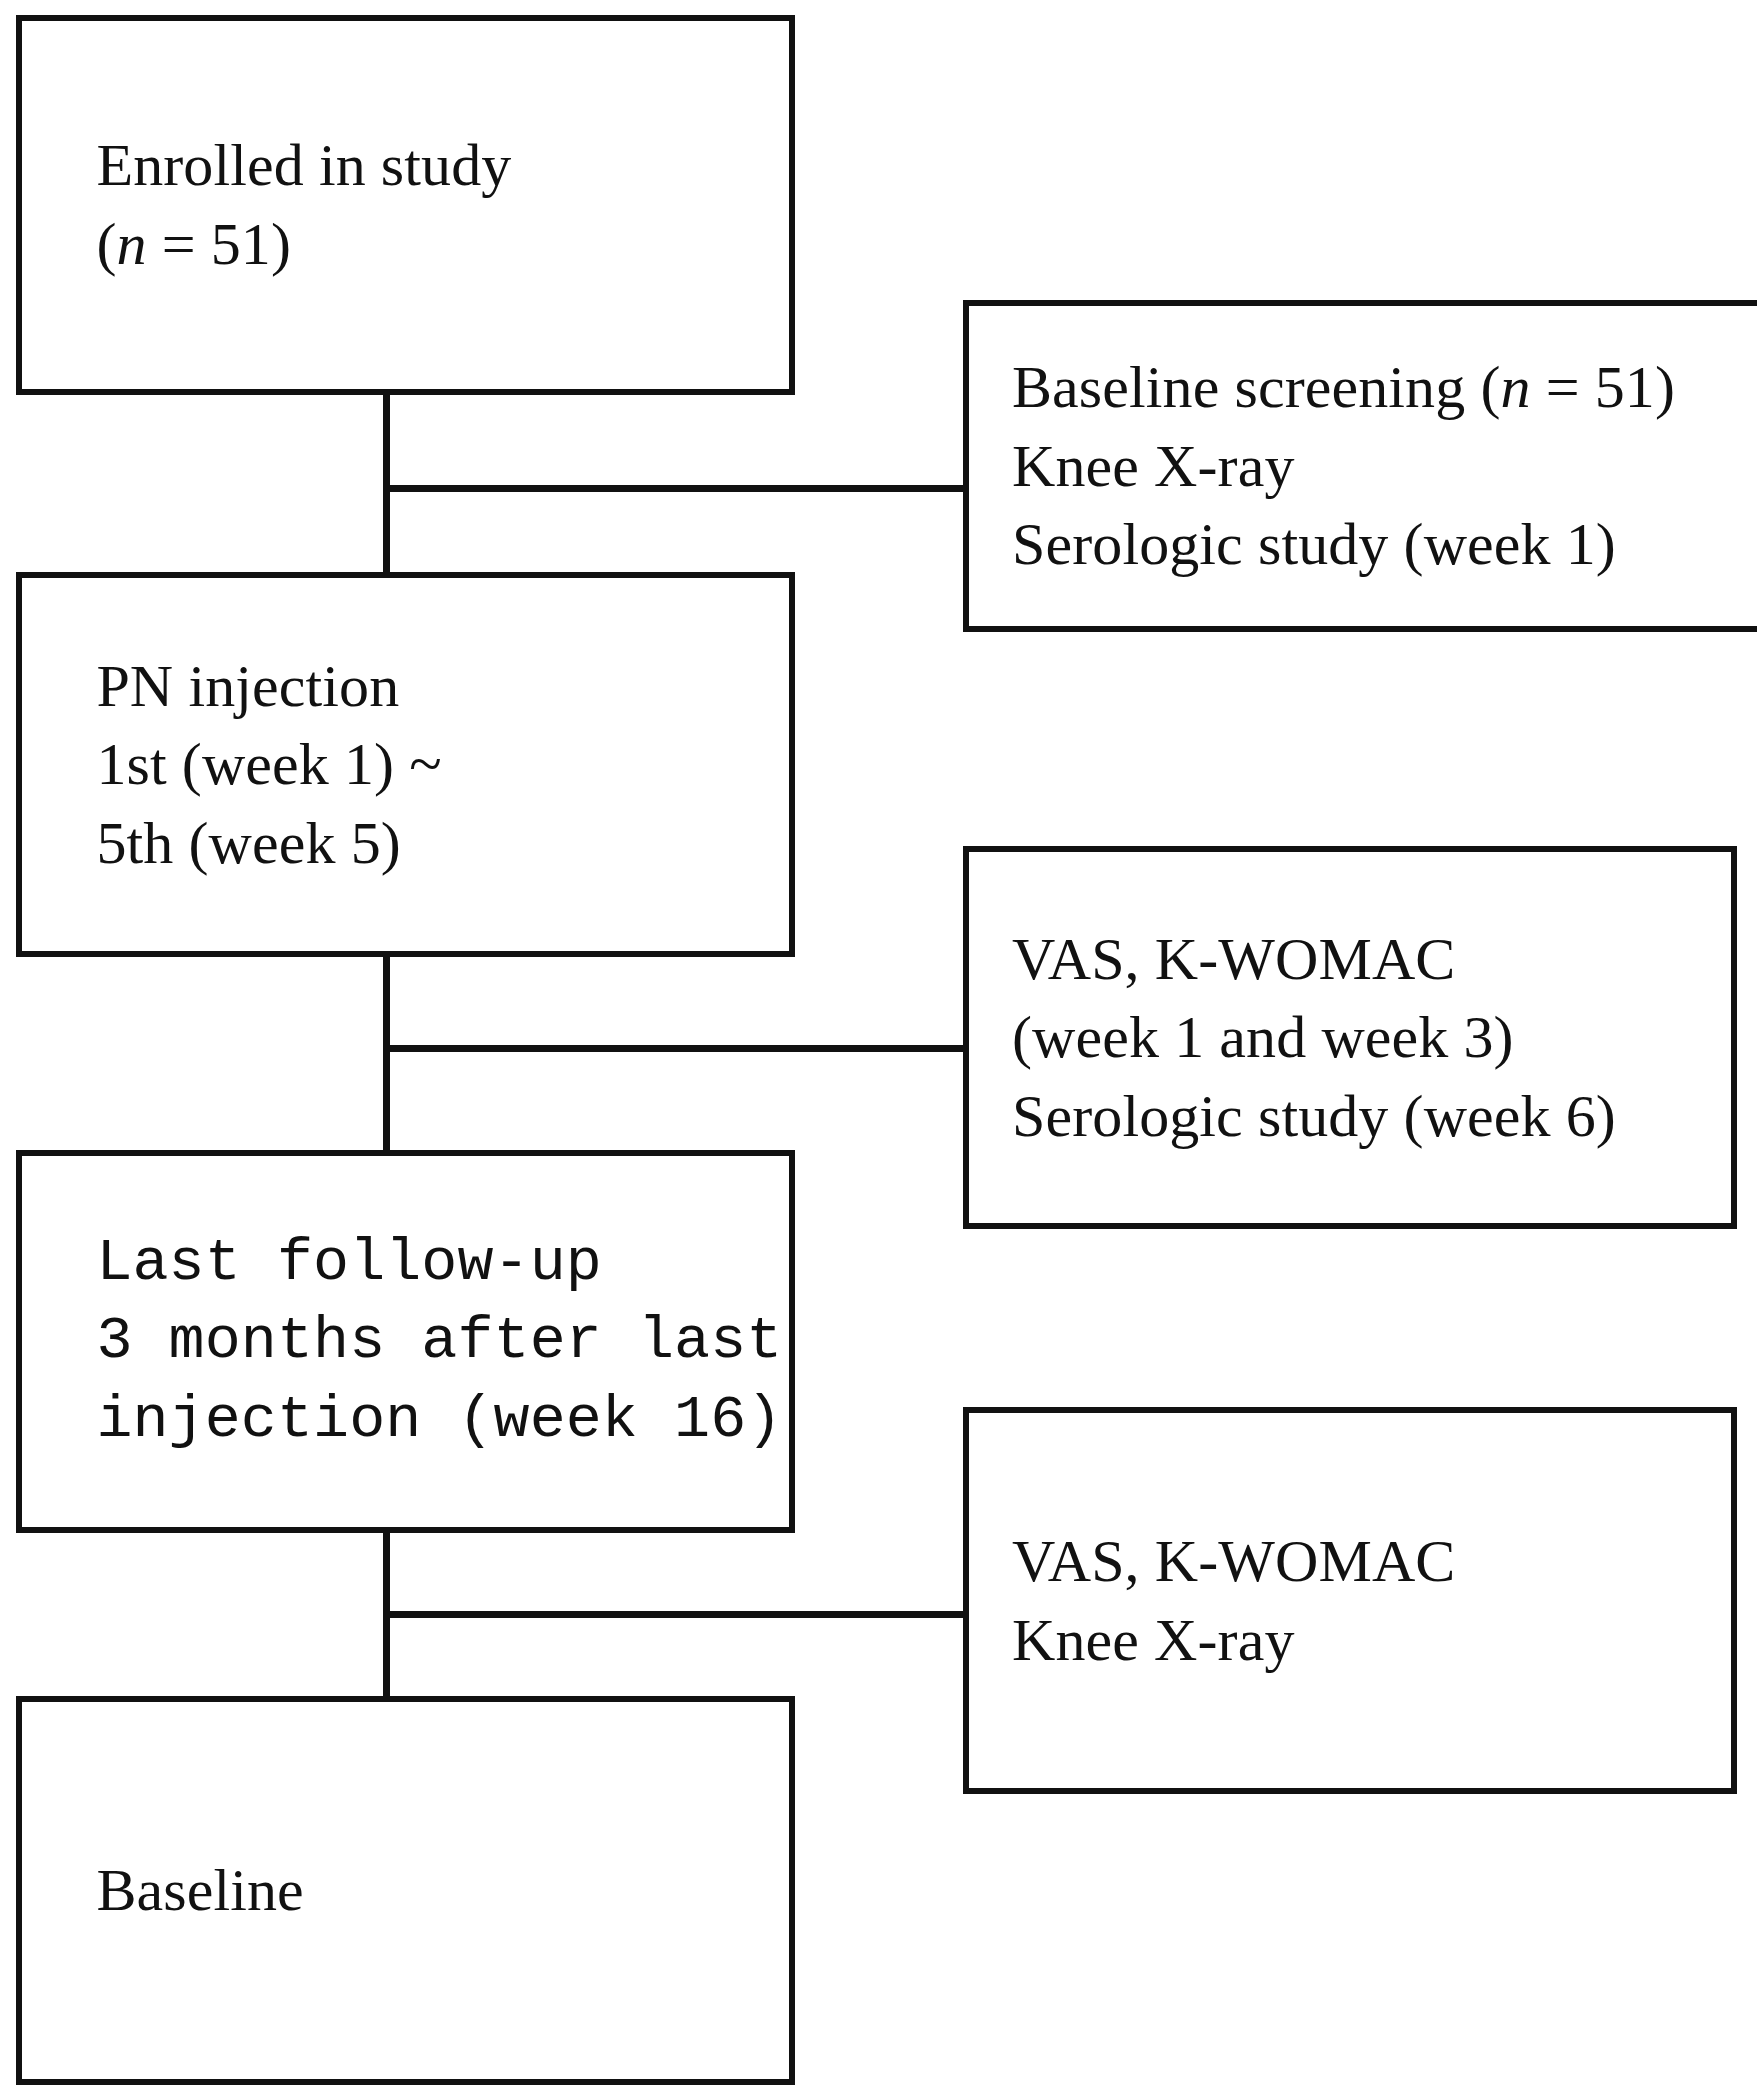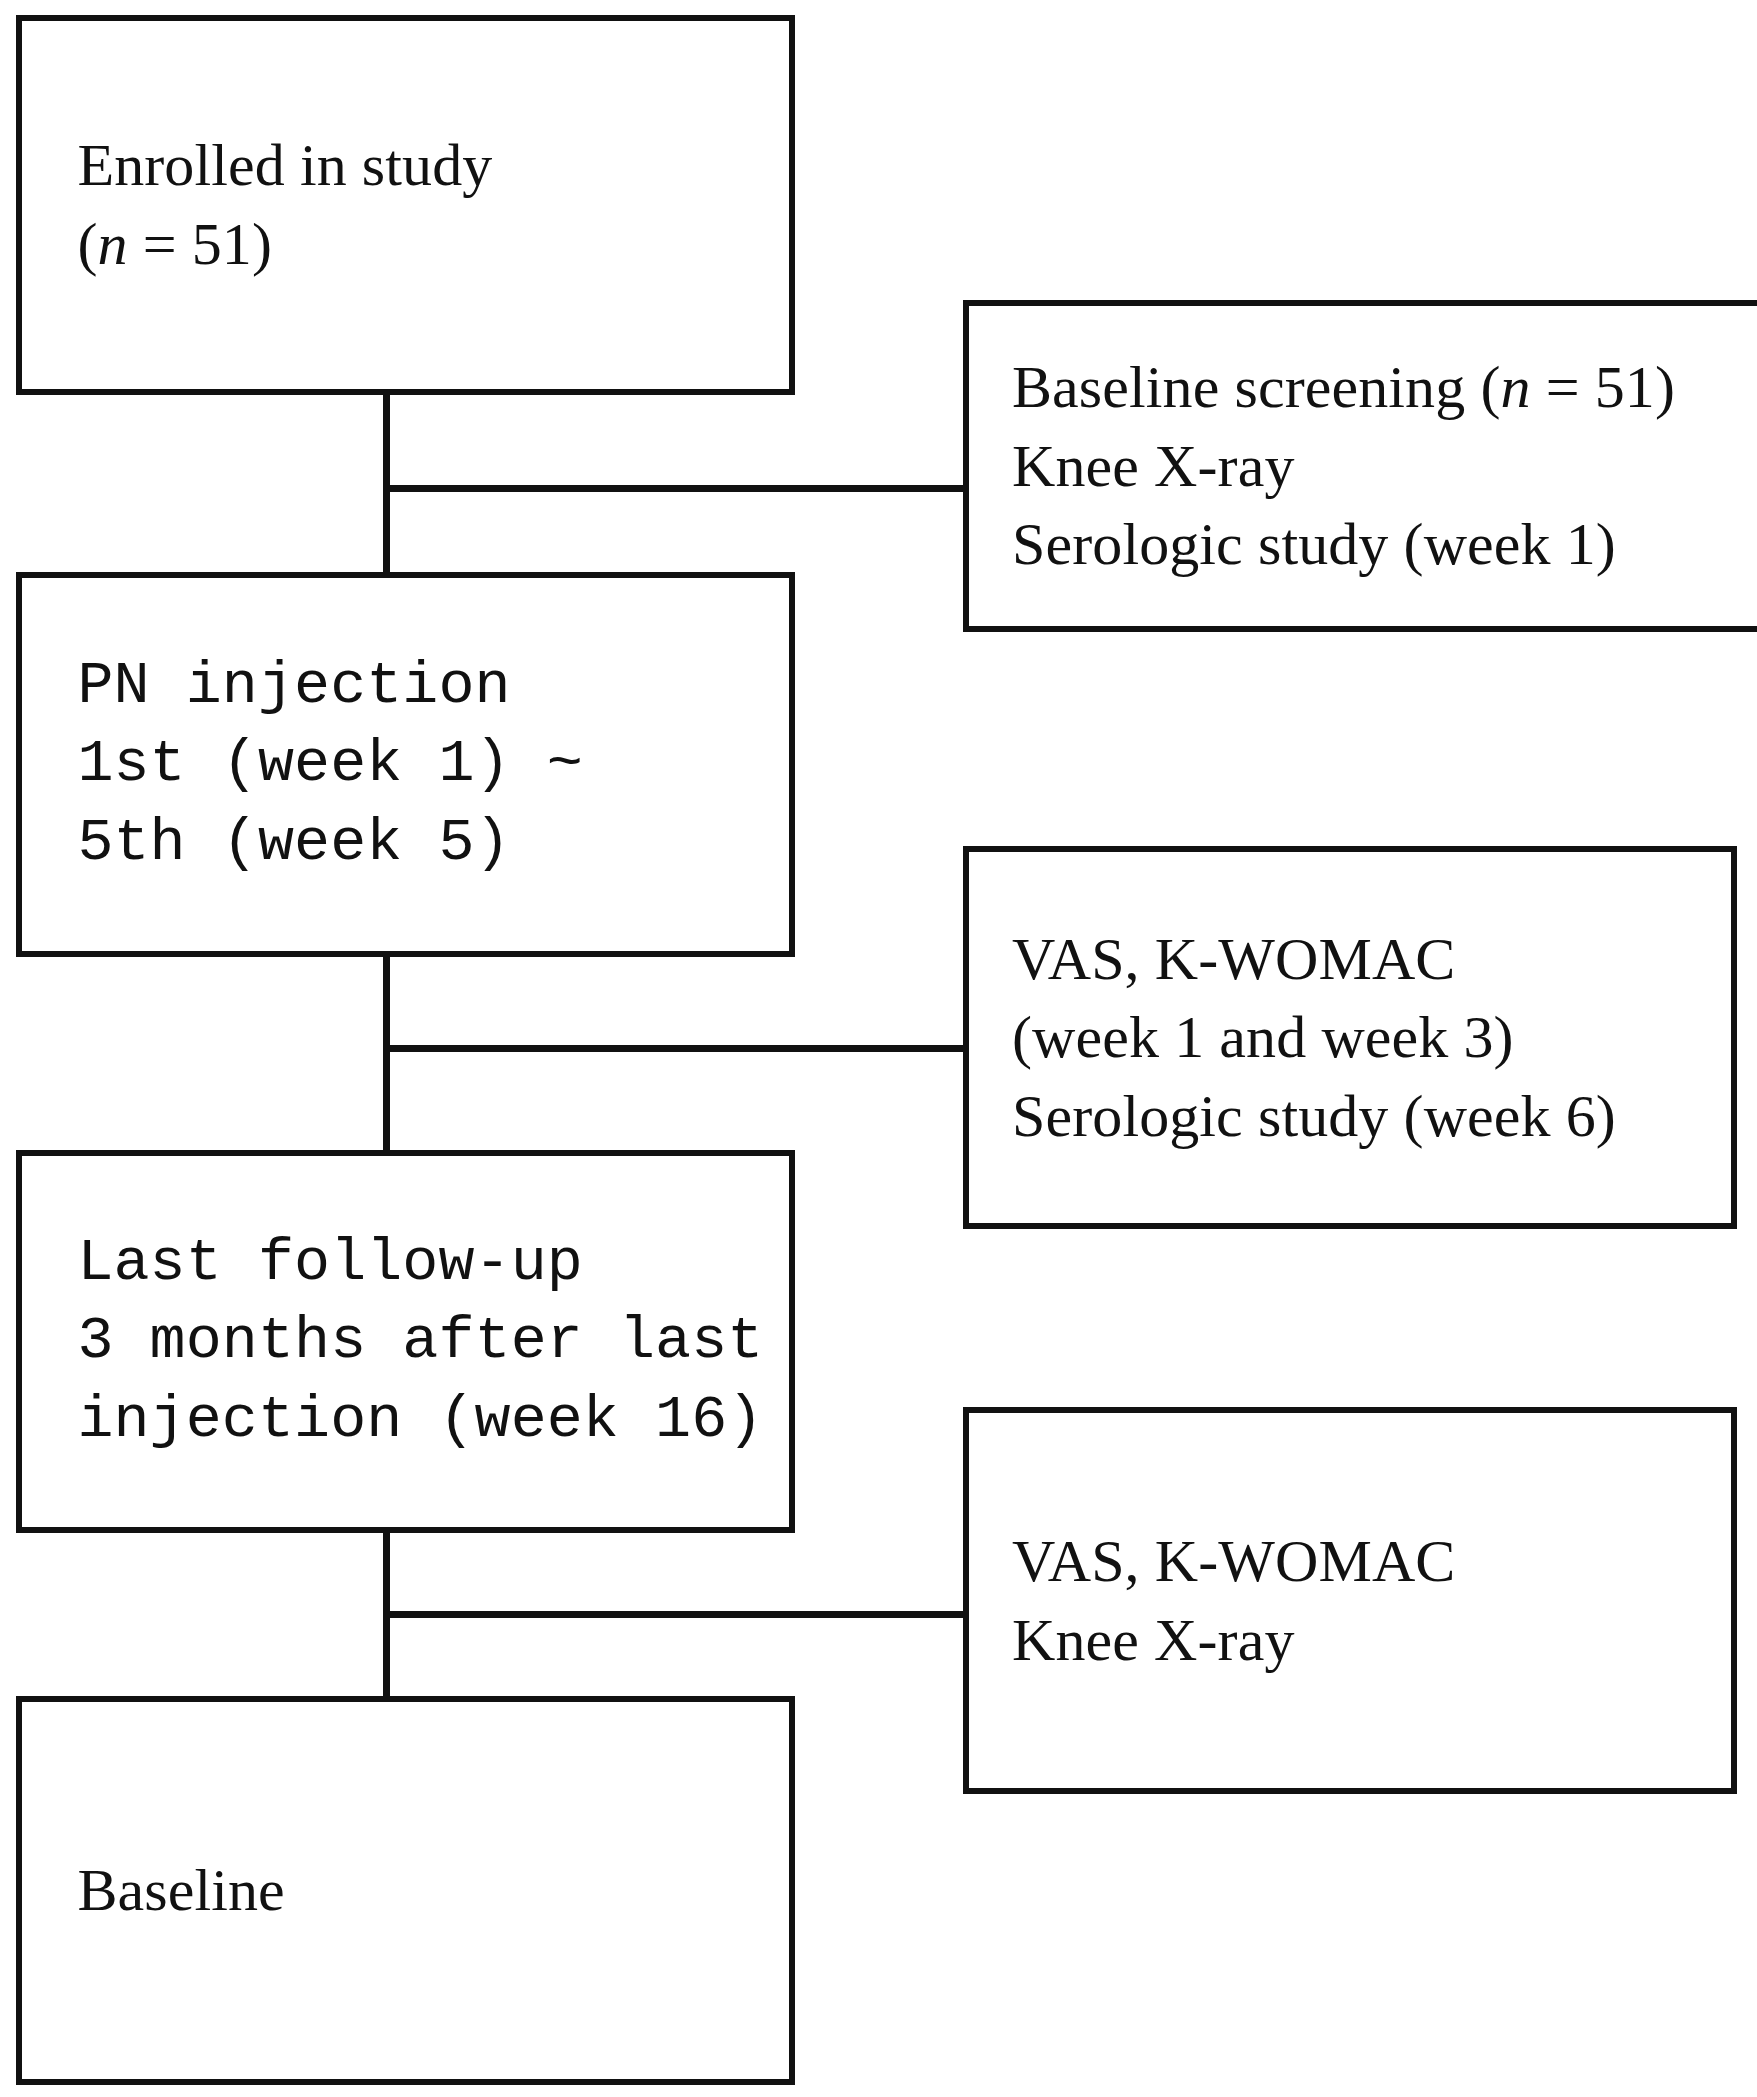--- a/index.html
+++ b/index.html
@@ -33,21 +33,21 @@
   .fbox {
     position: absolute;
     box-sizing: border-box;
     border: 6.7px solid #111111;
     background: #ffffff;
     display: flex;
     flex-direction: column;
     justify-content: center;
   }
   .fbox .lines {
-    padding-left: 55px;
+    padding-left: 74px;
     padding-right: 18px;
   }
   .fbox .line {
     font-size: 60px;
     line-height: 1.31;
     color: #111111;
     white-space: nowrap;
     letter-spacing: 0.1px;
   }
   .fbox.right .lines {
@@ -74,21 +74,21 @@
 
   <div class="conn-h" style="left:383px; top:1611px; width:582px;"></div>
 
   <div class="fbox main" style="left:16.4px; top:15px; width:779px; height:380px;">
     <div class="lines">
       <div class="line">Enrolled in study</div>
       <div class="line"><span>(</span><span class="it">n</span><span> = 51)</span></div>
     </div>
   </div>
 
-  <div class="fbox main" style="left:16.4px; top:572px; width:779px; height:385px;font-family:Liberation Mono, monospace;">
+  <div class="fbox main" style="left:16.4px; top:572px; width:779px; height:385px;">
     <div class="lines">
       <div class="line">PN injection</div>
       <div class="line">1st (week 1) ~</div>
       <div class="line">5th (week 5)</div>
     </div>
   </div>
 
   <div class="fbox main" style="left:16.4px; top:1150px; width:779px; height:383px;font-family:Liberation Mono, monospace;">
     <div class="lines">
       <div class="line">Last follow-up</div>

